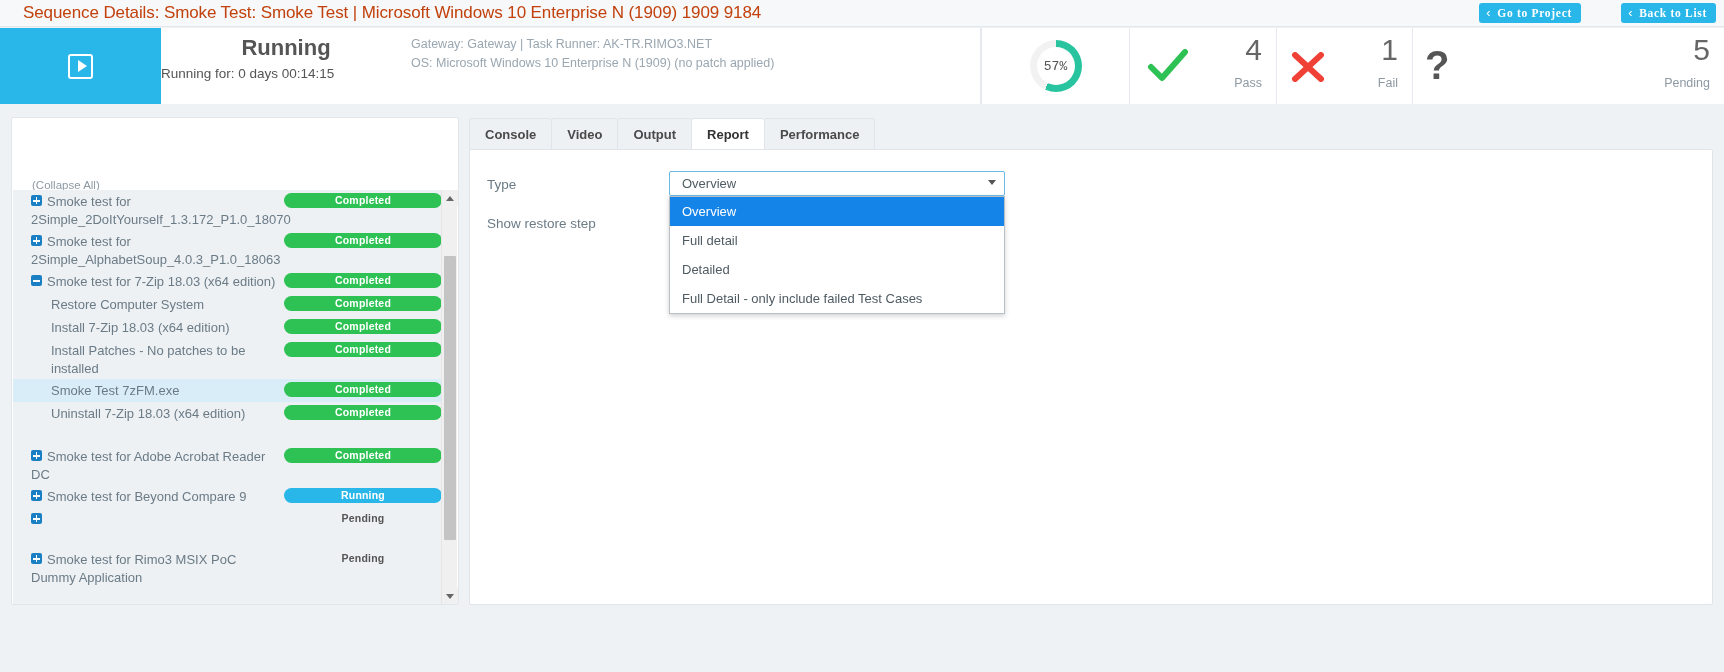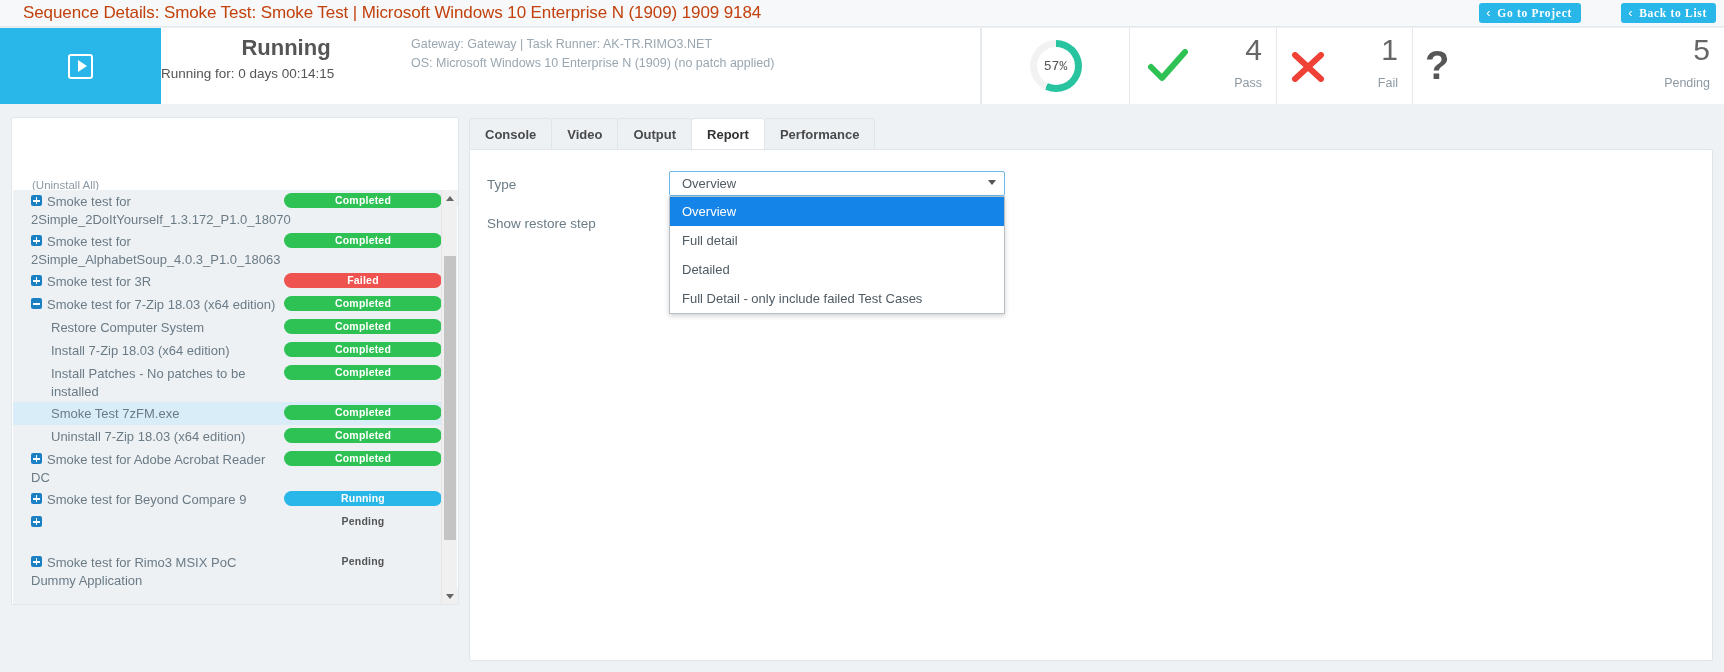--- a/index.html
+++ b/index.html
@@ -207,21 +207,21 @@
     height: 32px; padding: 0 15px; display: flex; align-items: center;
     background: #edf1f4; border: 1px solid #dfe5ea; border-bottom: none;
     border-right: none;
     font-size: 13px; color: #4a4a4a; font-weight: bold; cursor: pointer;
     border-radius: 3px 3px 0 0;
   }
   .tab:last-child { border-right: 1px solid #dfe5ea; }
   .tab.active { background: #fff; color: #333; }
 
   #report-pane {
-    position: absolute; left: 469px; top: 149px; width: 1244px; height: 512px;
+    position: absolute; left: 469px; top: 149px; width: 1244px; height: 456px;
     background: #fff; border: 1px solid #dfe5ea; border-radius: 0 2px 2px 2px;
   }
   #lbl-type {
     position: absolute; left: 17px; top: 27px; font-size: 13.5px; color: #6b7b86;
   }
   #lbl-restore {
     position: absolute; left: 17px; top: 66px; font-size: 13.5px; color: #6b7b86;
   }
   #type-select-box {
     position: absolute; left: 199px; top: 21px; width: 336px; height: 25px;
@@ -302,37 +302,32 @@
 
   <div class="statcell" id="cell-pending">
     <div class="qmark">?</div>
     <div class="bignum">5</div>
     <div class="biglbl">Pending</div>
   </div>
 </div>
 
 <div id="tasks-panel">
 
-  <div id="collapse-all">(Uninstall All)</div>
+  <div id="collapse-all">(Collapse All)</div>
 
   <div id="task-rows">
       <div class="task-row" style="height: 40px;">
         <span class="expander plus"></span>
         <span class="tlabel has-exp">Smoke test for 2Simple_2DoItYourself_1.3.172_P1.0_18070</span>
         <span class="pill completed">Completed</span>
       </div>
       <div class="task-row" style="height: 40px;">
         <span class="expander plus"></span>
         <span class="tlabel has-exp">Smoke test for 2Simple_AlphabetSoup_4.0.3_P1.0_18063</span>
         <span class="pill completed">Completed</span>
-      </div>
-      <div class="task-row" style="height: 23px;">
-        <span class="expander plus"></span>
-        <span class="tlabel has-exp">Smoke test for 3R</span>
-        <span class="pill failed">Failed</span>
       </div>
       <div class="task-row" style="height: 23px;">
         <span class="expander"></span>
         <span class="tlabel has-exp">Smoke test for 7-Zip 18.03 (x64 edition)</span>
         <span class="pill completed">Completed</span>
       </div>
       <div class="task-row child" style="height: 23px;">
         <span class="tlabel">Restore Computer System</span>
         <span class="pill completed">Completed</span>
       </div>
@@ -345,21 +340,21 @@
         <span class="pill completed">Completed</span>
       </div>
       <div class="task-row child selected" style="height: 23px;">
         <span class="tlabel">Smoke Test 7zFM.exe</span>
         <span class="pill completed">Completed</span>
       </div>
       <div class="task-row child" style="height: 23px;">
         <span class="tlabel">Uninstall 7-Zip 18.03 (x64 edition)</span>
         <span class="pill completed">Completed</span>
       </div>
-      <div class="task-row" style="height: 40px;">
+      <div class="task-row" style="height: 40px; margin-top: 20px;">
         <span class="expander plus"></span>
         <span class="tlabel has-exp">Smoke test for Adobe Acrobat Reader DC</span>
         <span class="pill completed">Completed</span>
       </div>
       <div class="task-row" style="height: 23px;">
         <span class="expander plus"></span>
         <span class="tlabel has-exp">Smoke test for Beyond Compare 9</span>
         <span class="pill running">Running</span>
       </div>
       <div class="task-row" style="height: 40px;">

